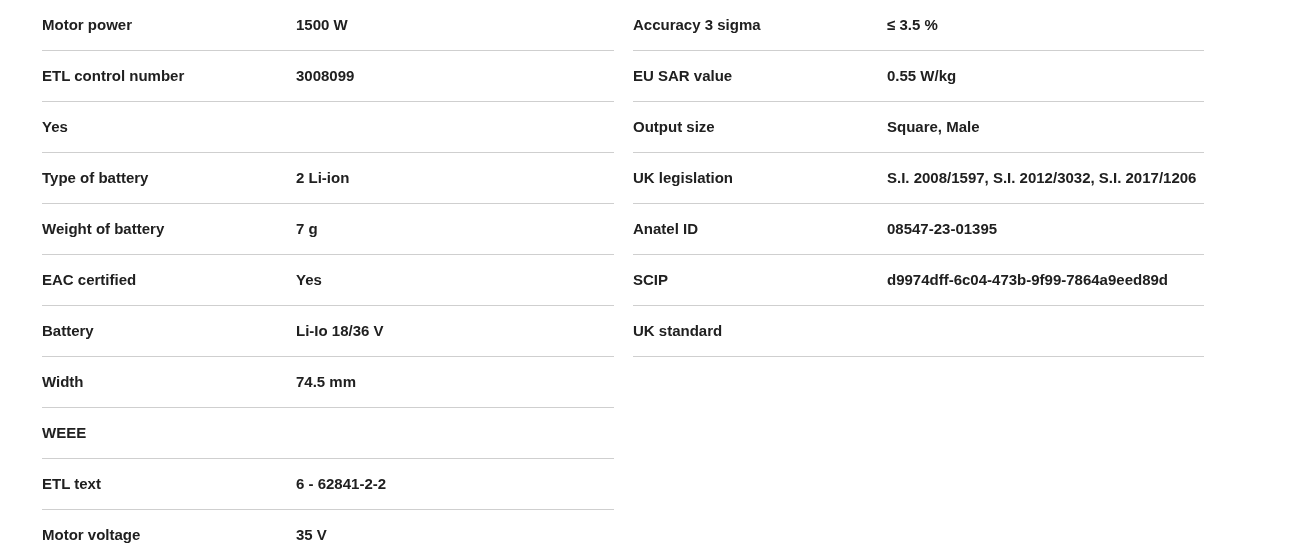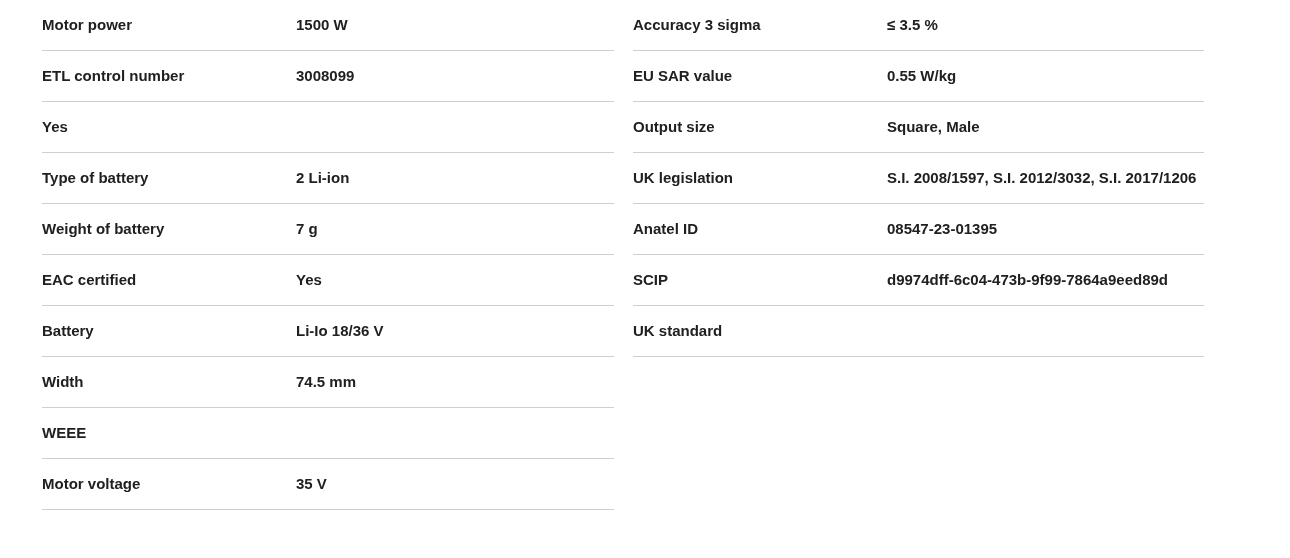--- a/index.html
+++ b/index.html
@@ -81,20 +81,24 @@
 
   <div class="spec-row">
     <div class="spec-label">Width</div>
     <div class="spec-value">74.5 mm</div>
   </div>
 
   <div class="spec-row">
     <div class="spec-label">WEEE</div>
   </div>
 
+  <div class="spec-row">
+    <div class="spec-label">ETL text</div>
+    <div class="spec-value">6 - 62841-2-2</div>
+  </div>
 
   <div class="spec-row">
     <div class="spec-label">Motor voltage</div>
     <div class="spec-value">35 V</div>
   </div>
 </div>
   <div class="spec-col right" id="col-right">
   <div class="spec-row">
     <div class="spec-label">Accuracy 3 sigma</div>
     <div class="spec-value">≤ 3.5 %</div>

